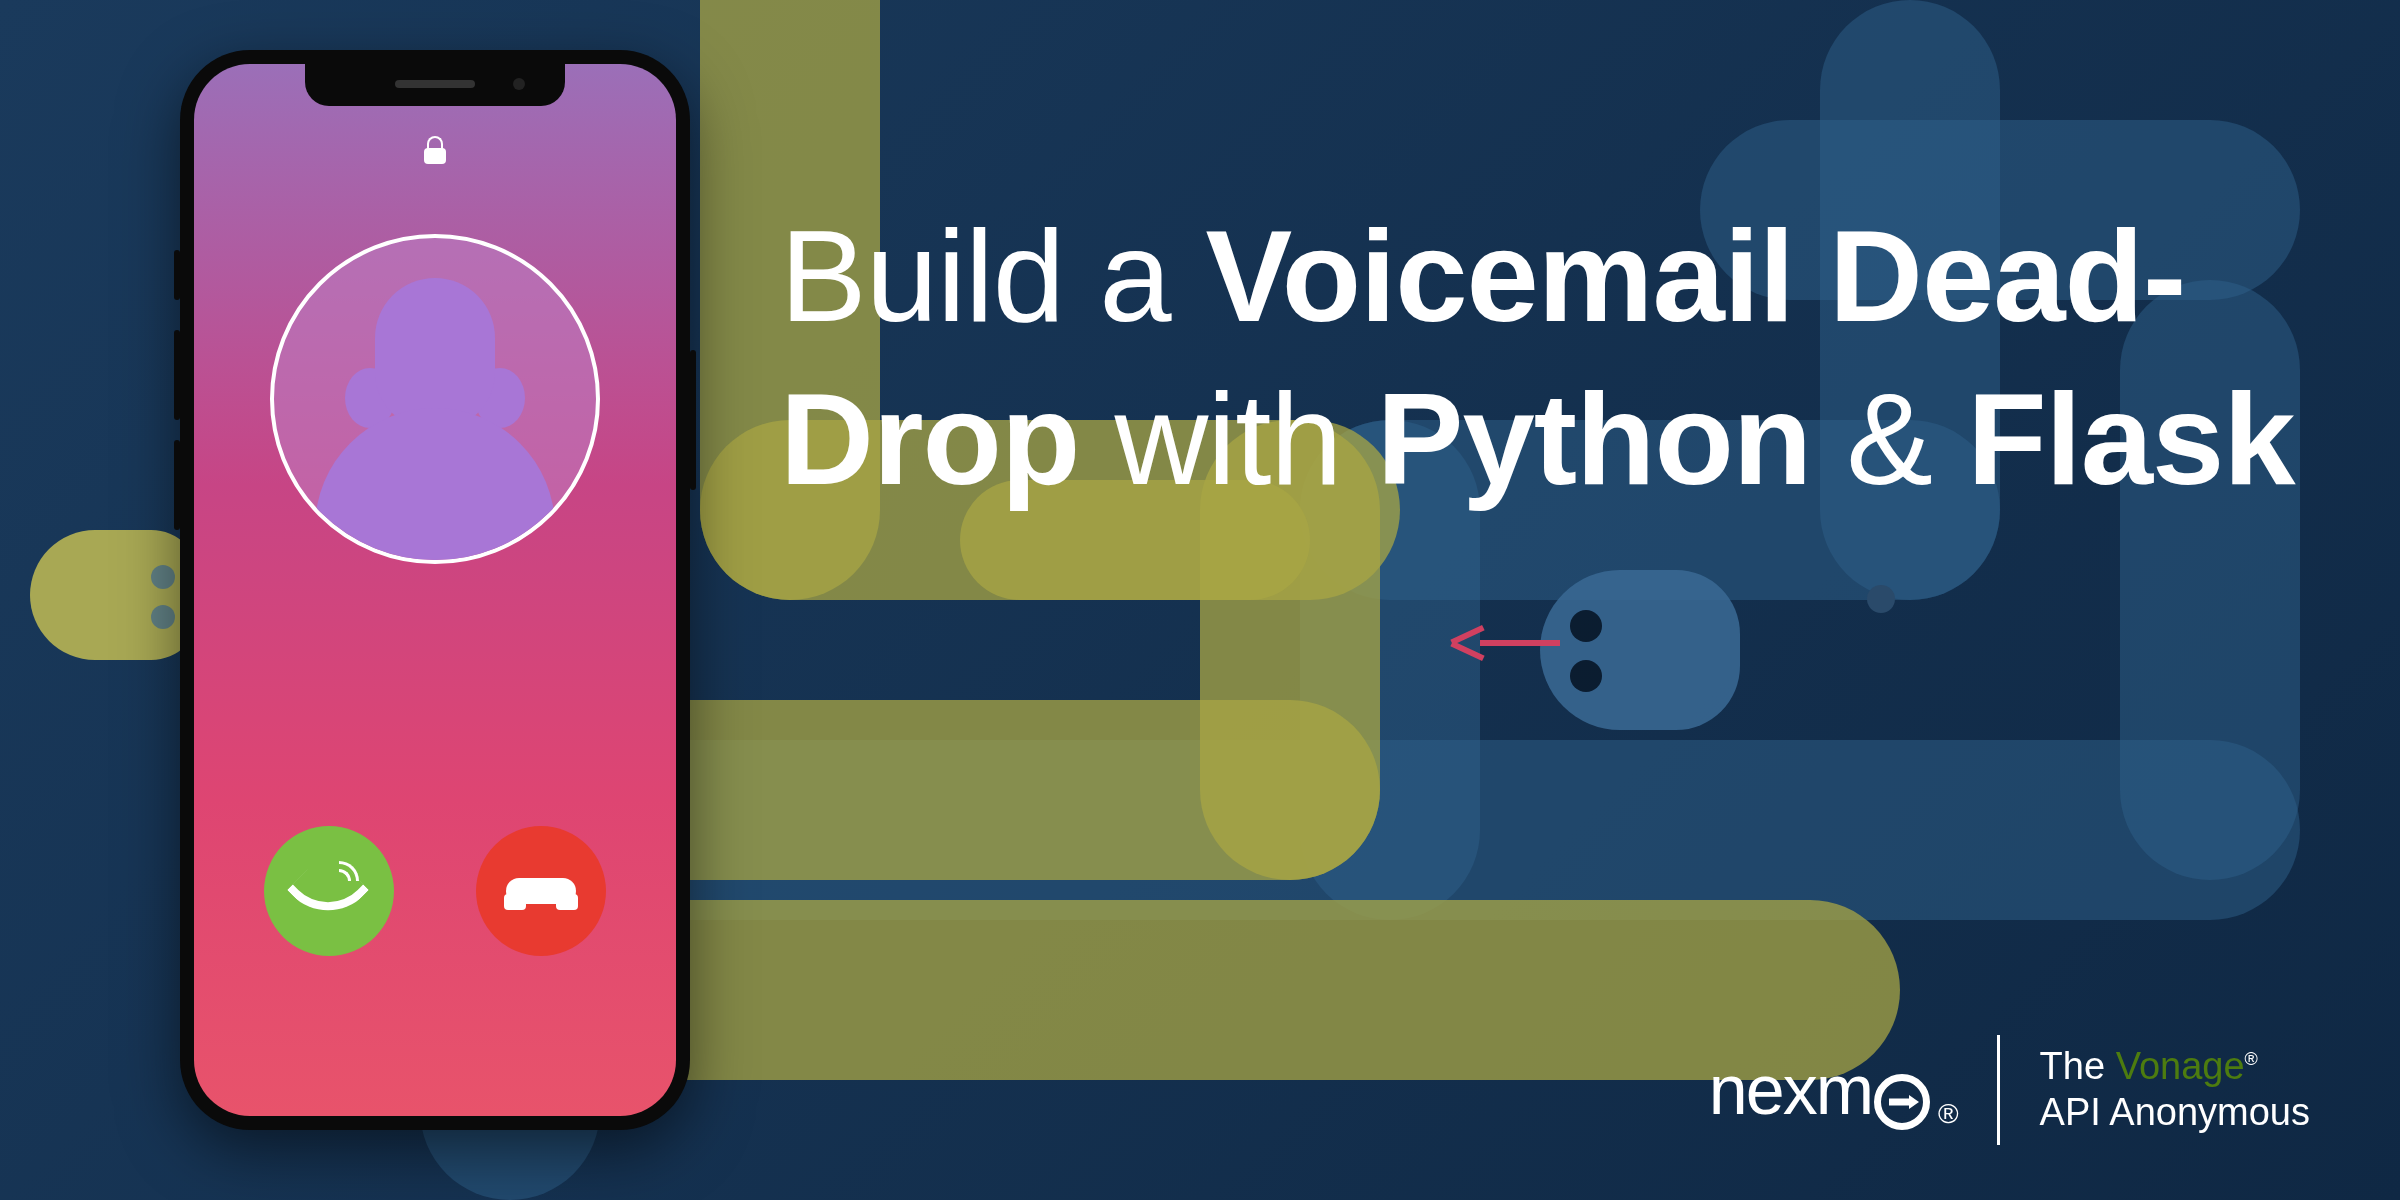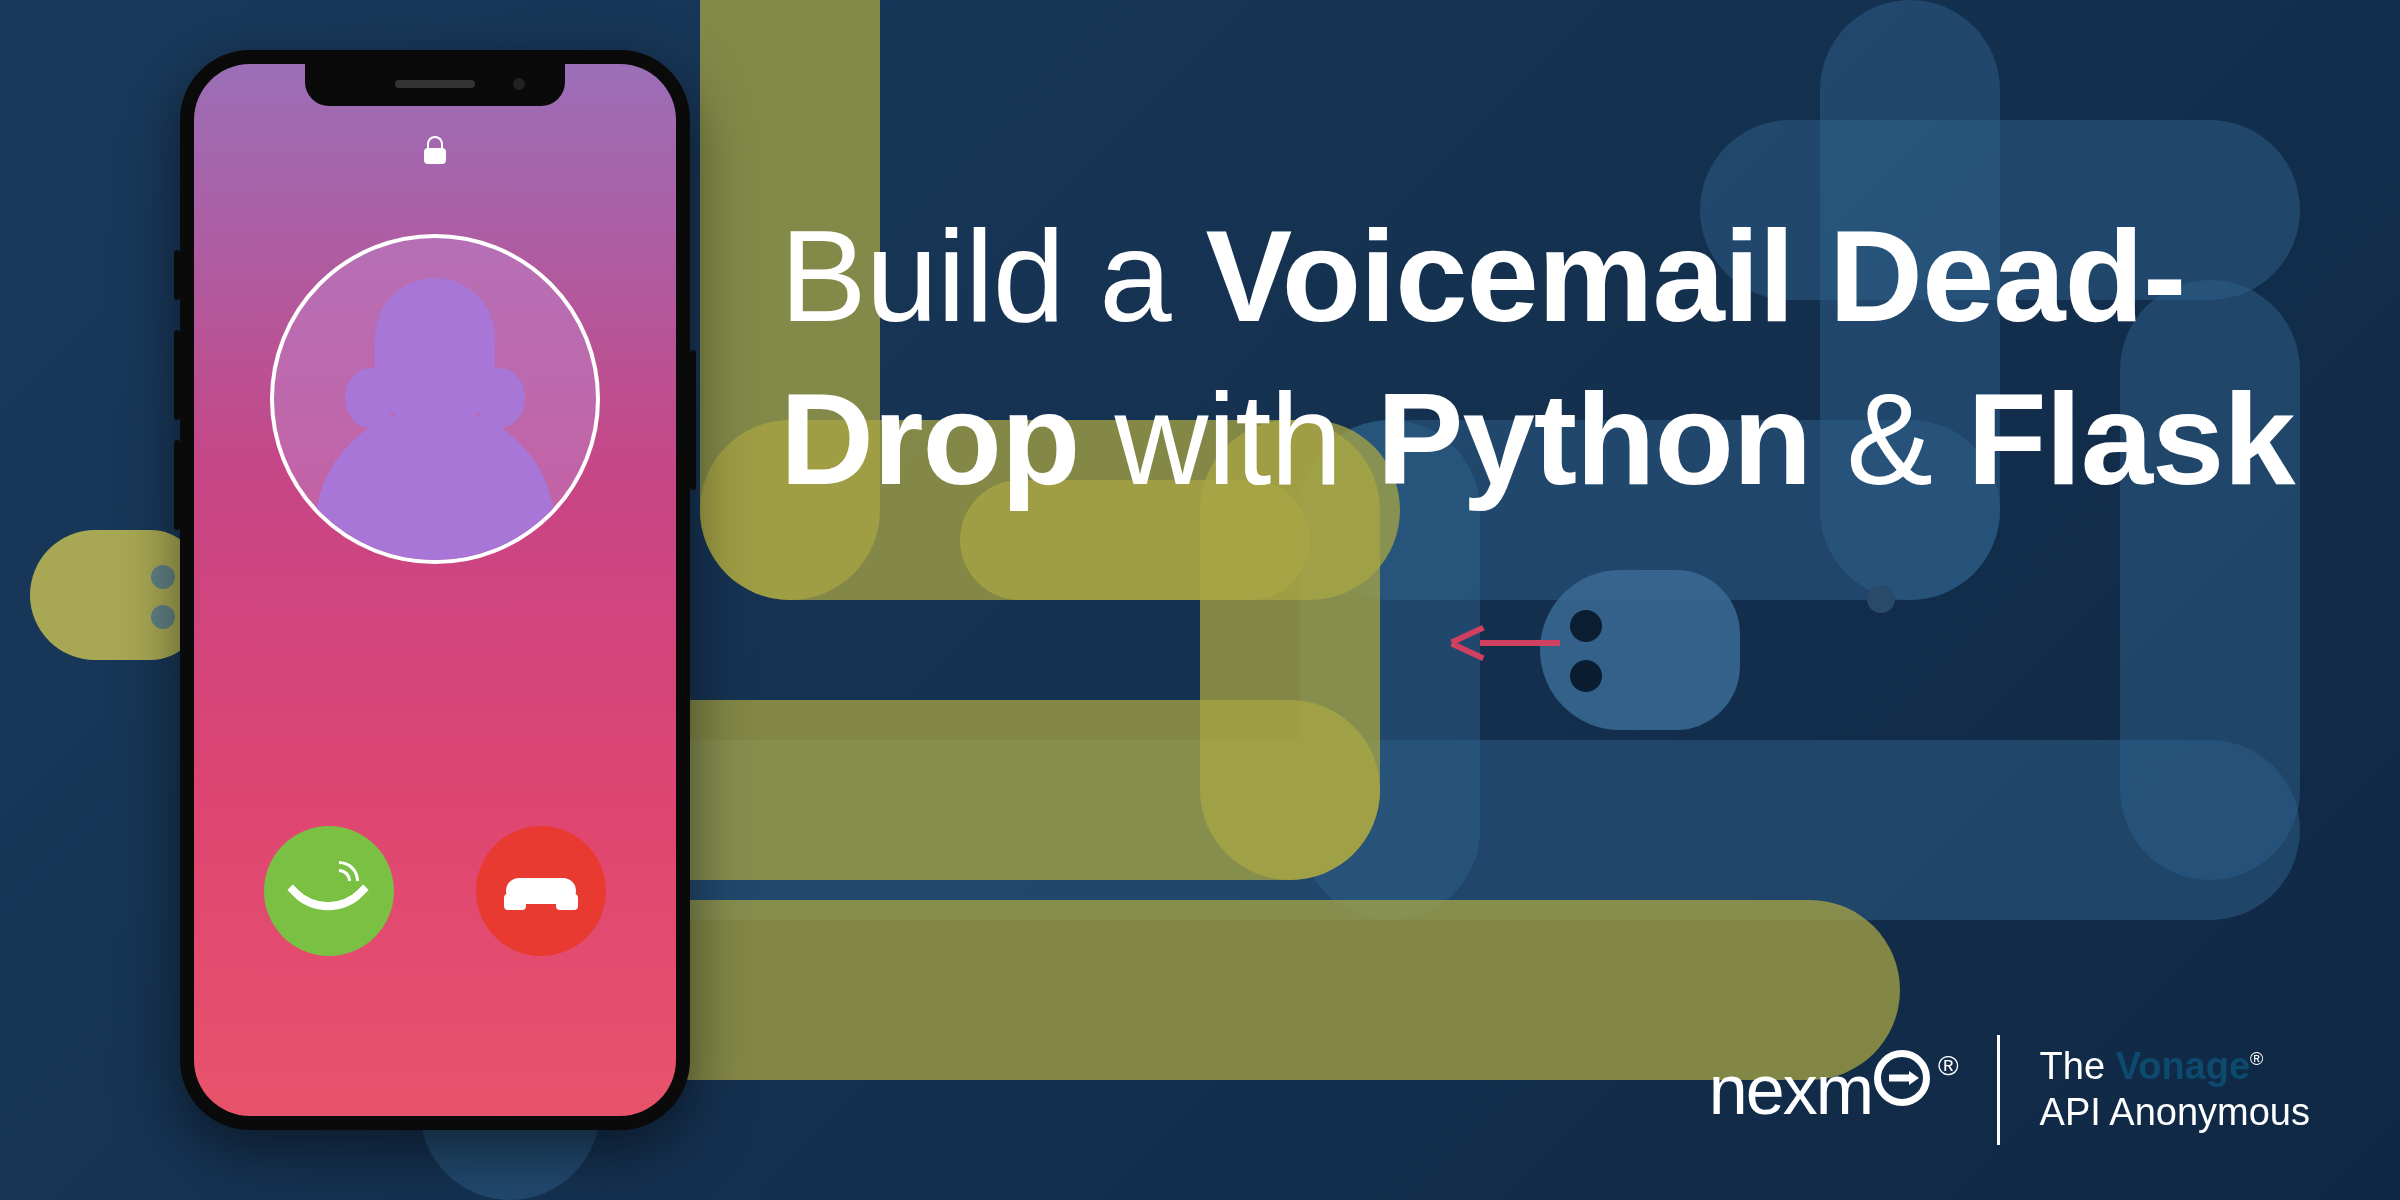--- a/index.html
+++ b/index.html
@@ -437,21 +437,21 @@
   align-items: center;
   gap: 40px;
   z-index: 20;
 }
 .nexmo-logo {
   color: #fff;
   font-size: 70px;
   font-weight: 400;
   letter-spacing: -2px;
   display: flex;
-  align-items: flex-start;
+  align-items: flex-end;
 }
 .nexmo-o {
   display: inline-block;
   width: 56px;
   height: 56px;
   border: 7px solid #fff;
   border-radius: 50%;
   margin-left: 2px;
   position: relative;
 }
@@ -483,21 +483,21 @@
   width: 3px;
   height: 110px;
   background: #fff;
 }
 
 .vonage-text {
   color: #fff;
   font-size: 38px;
   line-height: 1.2;
 }
-.vonage-text .orange { color: #0c4a6e; font-weight: 700; }
+.vonage-text .orange { color: #4d7c0f; font-weight: 400; }
 .vonage-reg { font-size: 18px; vertical-align: super; }
 
 .snake-extra-eye {
   position: absolute;
   top: 585px;
   right: 505px;
   width: 28px;
   height: 28px;
   background: #2a4a6a;
   border-radius: 50%;

